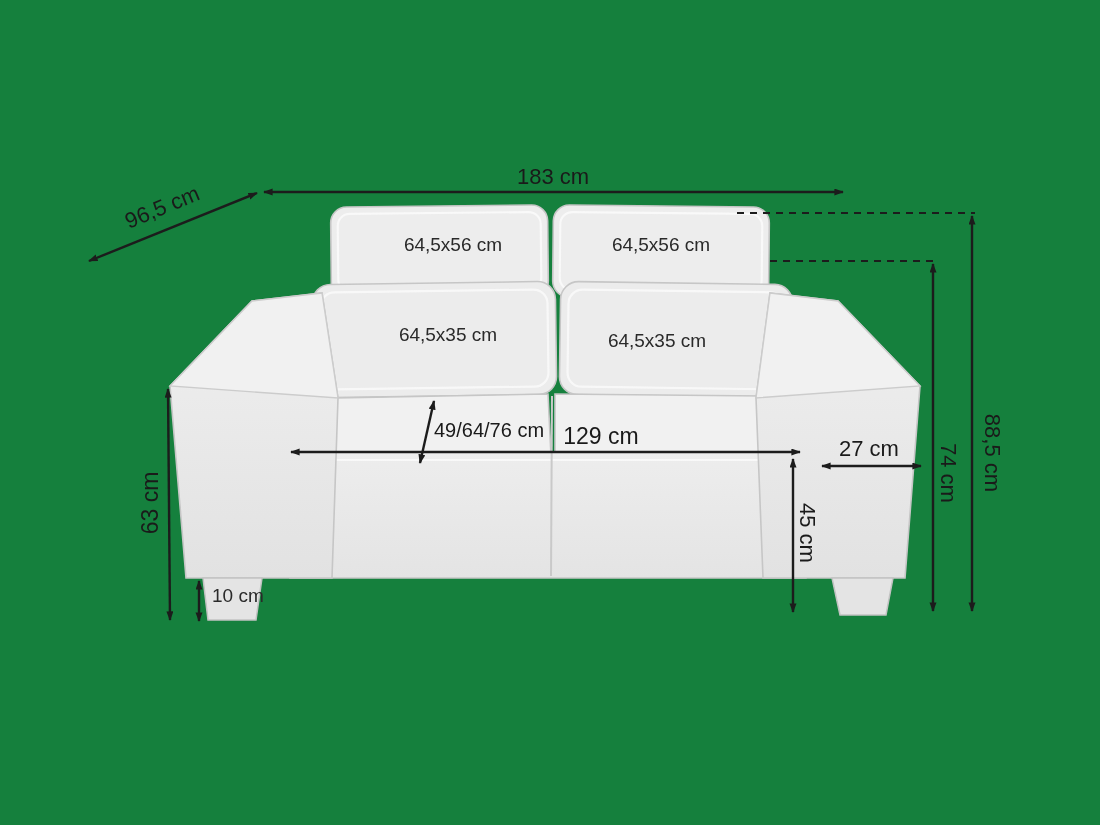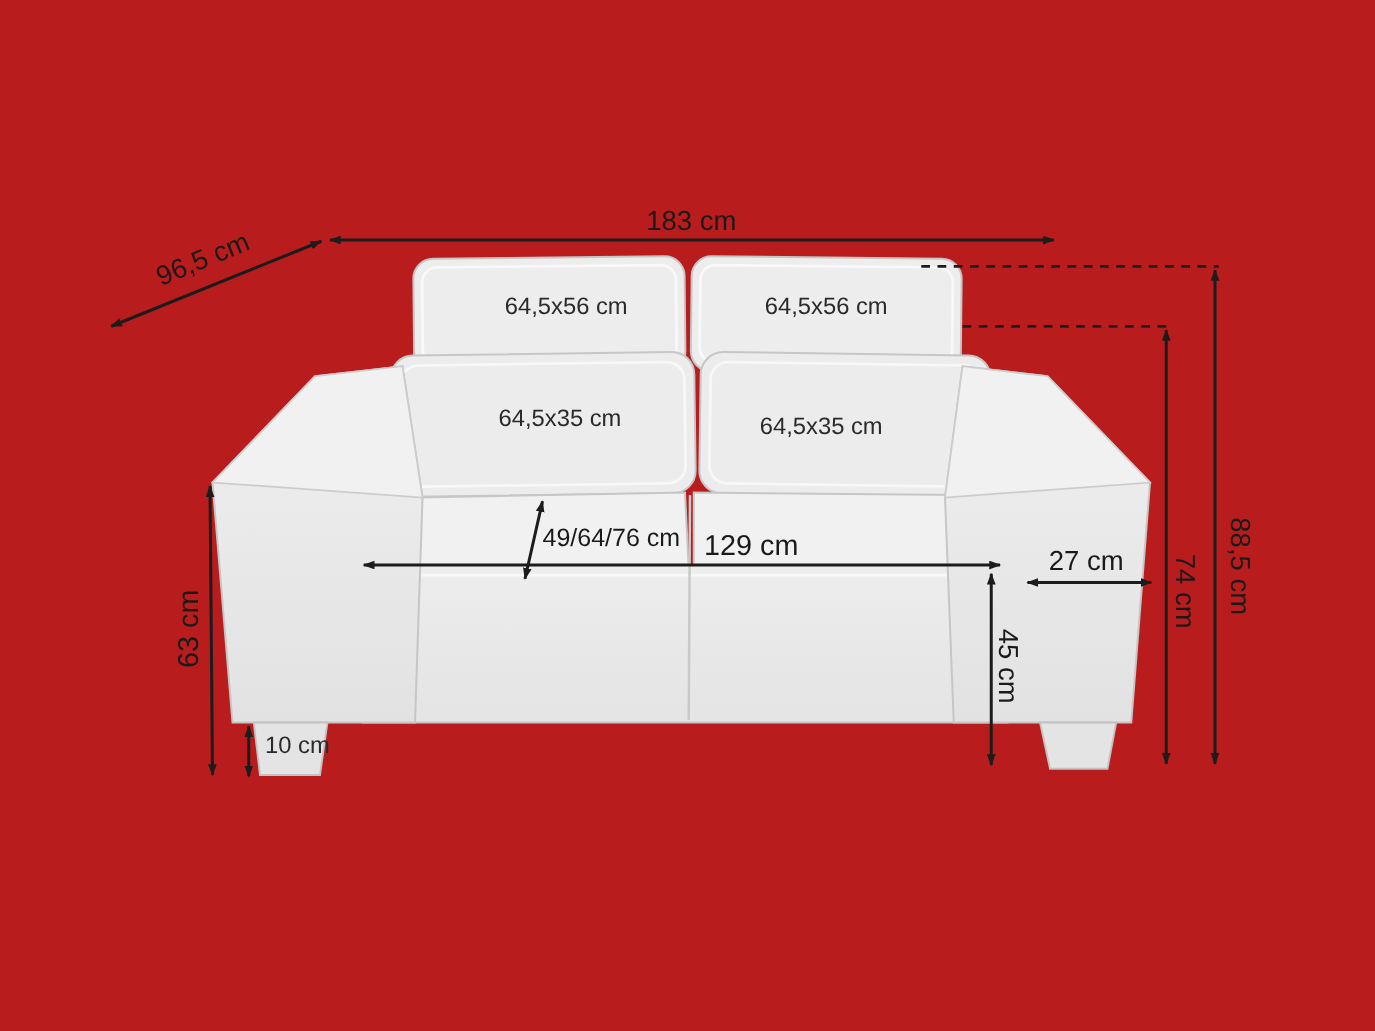--- a/index.html
+++ b/index.html
@@ -4,21 +4,21 @@
 <style>
   html, body {
     margin: 0;
     padding: 0;
     background: #ffffff;
   }
   .stage {
     position: relative;
     width: 1100px;
     height: 825px;
-    background: #b91c1c;
+    background: #15803d;
     overflow: hidden;
     font-family: "Liberation Sans", sans-serif;
   }
   svg { display: block; }
   .dim-text {
     fill: #1a1a1a;
     font-family: "Liberation Sans", sans-serif;
     font-weight: 400;
   }
   .dim-big   { font-size: 23px; }

